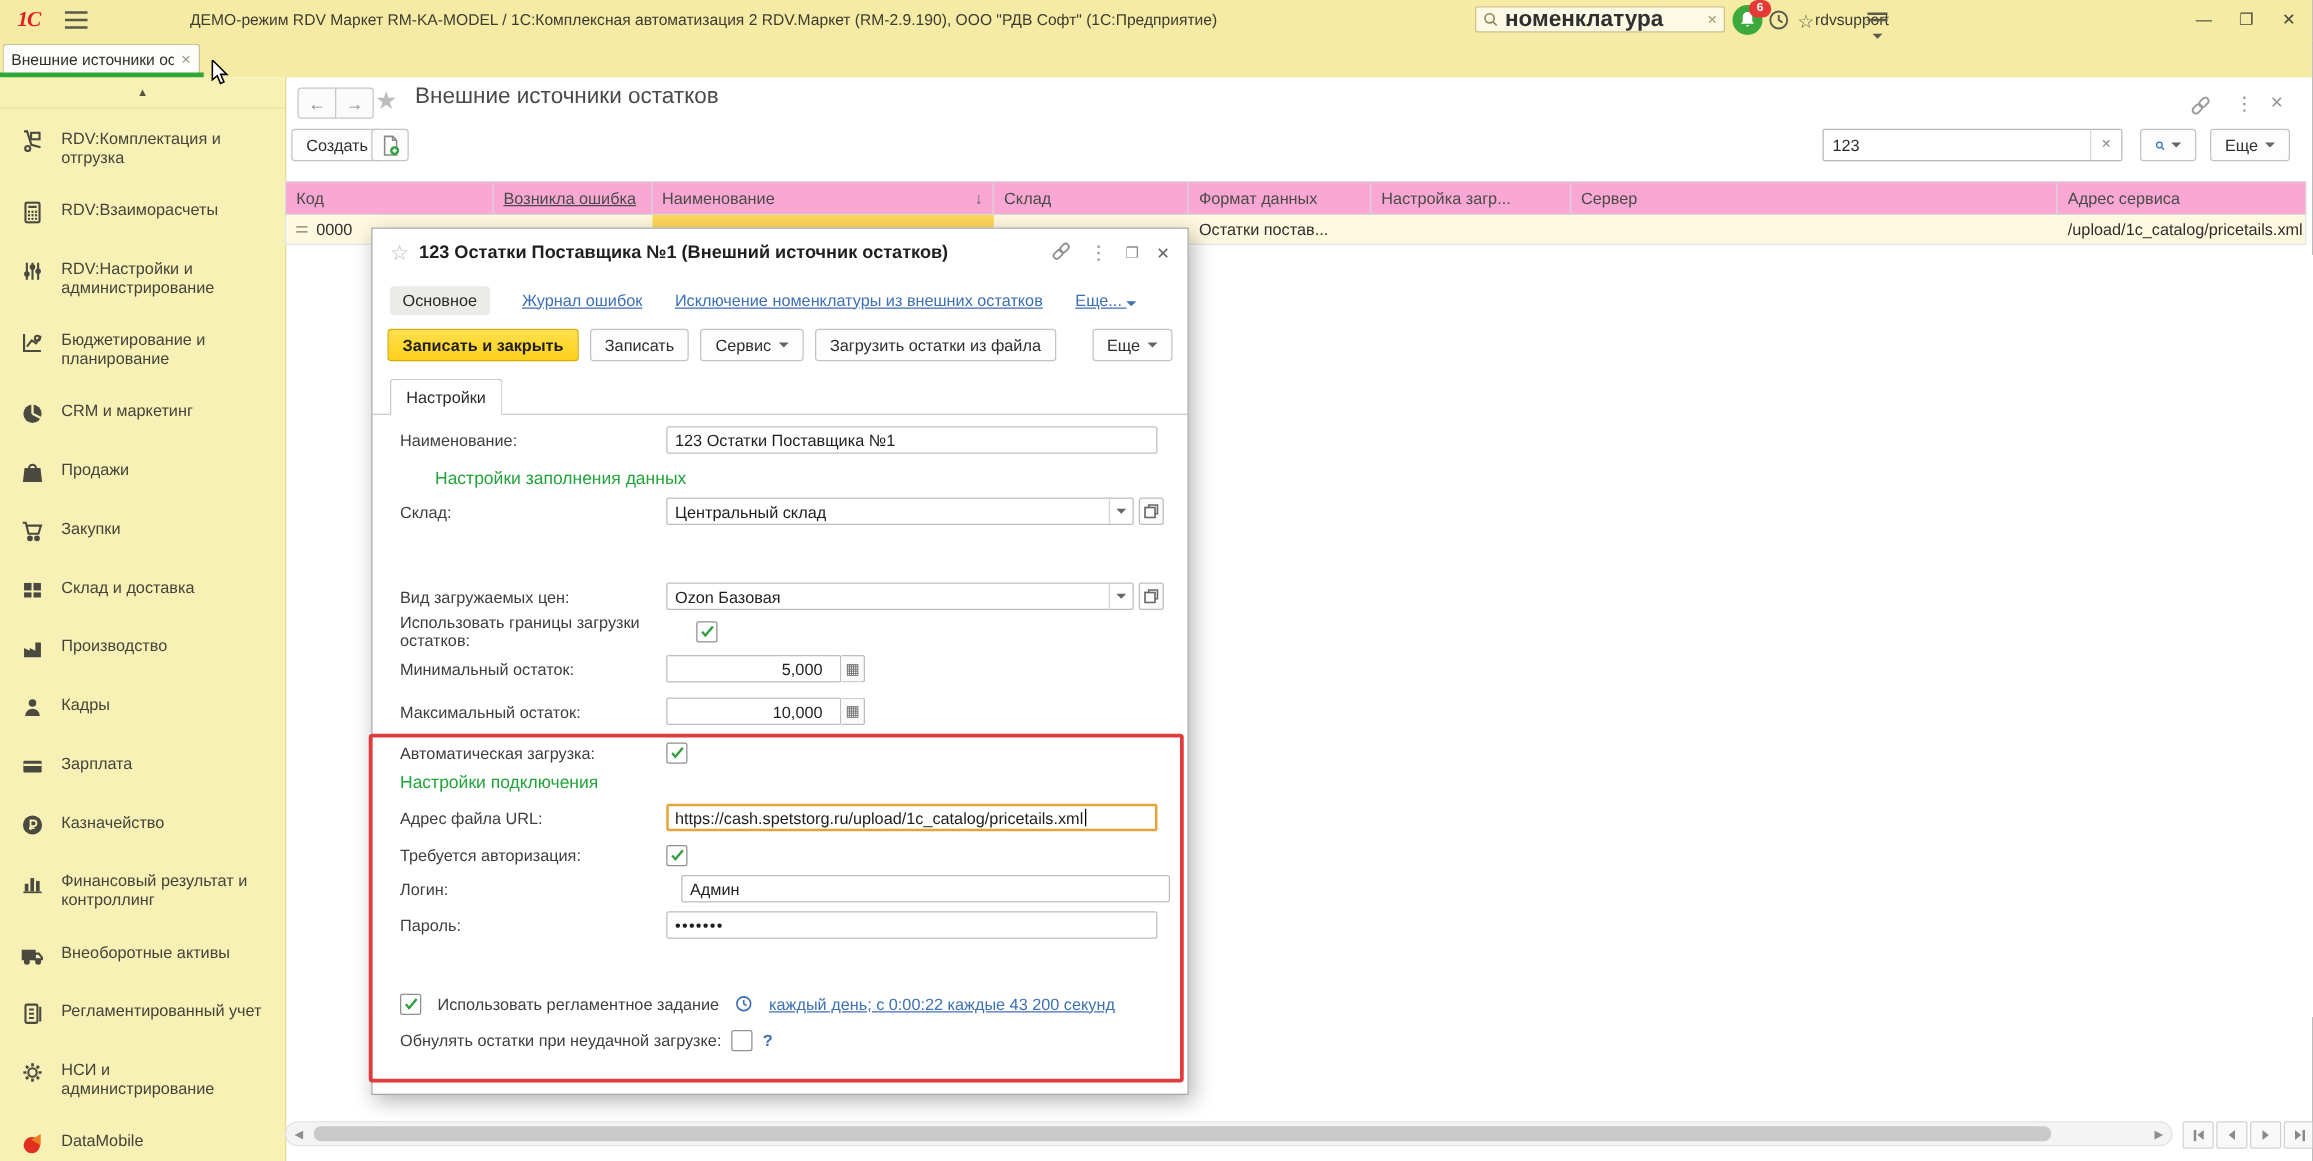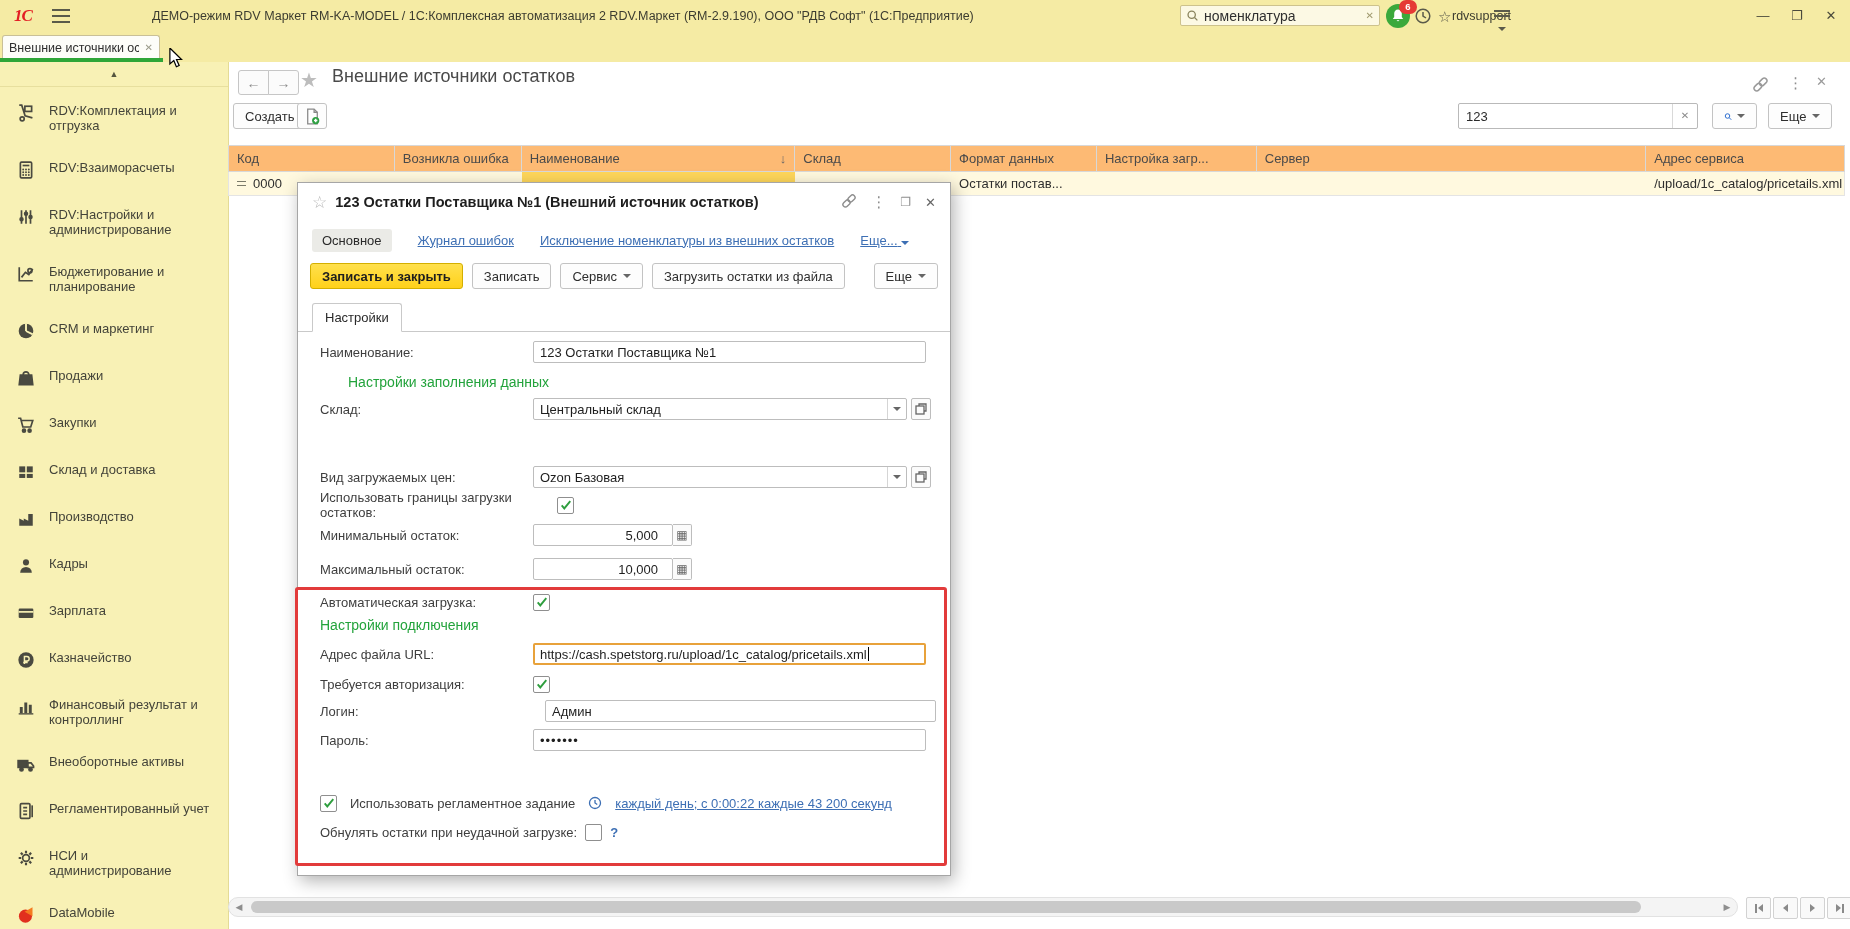--- a/index.html
+++ b/index.html
@@ -6,21 +6,21 @@
   body{font-family:"Liberation Sans",sans-serif;font-size:13px;color:#333;}
   .screen{position:relative;width:1850px;height:929px;background:#fff;overflow:hidden;}
 
   
   .titlebar{position:absolute;left:0;top:0;width:1850px;height:32px;background:#F5EBA4;border-bottom:1px solid #E6DA8E;}
   .logo1c{position:absolute;left:14px;top:6px;font-family:"Liberation Serif",serif;font-weight:bold;font-style:italic;font-size:17px;color:#E31E24;letter-spacing:-1px;}
   .burger{position:absolute;left:52px;top:9px;width:18px;height:14px;display:flex;flex-direction:column;justify-content:space-between;cursor:pointer;}
   .burger i{display:block;height:2px;background:#5A5A4A;}
   .win-title{position:absolute;left:152px;top:9px;font-size:12.5px;color:#3C3C30;white-space:nowrap;}
   .tb-search{position:absolute;left:1180px;top:5px;width:200px;height:21px;background:#FCF9E4;border:1px solid #CDC28D;border-radius:2px;display:flex;align-items:center;padding:0 5px;gap:5px;box-sizing:border-box;}
-  .tb-search .q{color:#2F2F2F;font-size:14px;flex:1;}
+  .tb-search .q{color:#2F2F2F;font-size:18px;flex:1;font-weight:bold;}
   .tb-search .clr{color:#A09A6F;font-size:10px;cursor:pointer;}
   .bell{position:absolute;left:1386px;top:4px;width:24px;height:24px;border-radius:50%;background:#3BA93B;cursor:pointer;}
   .bell svg{position:absolute;left:4px;top:4px;}
   .badge{position:absolute;left:13px;top:-4px;min-width:14px;height:14px;border-radius:8px;background:#E53935;color:#fff;font-size:9.5px;font-weight:bold;text-align:center;line-height:14px;padding:0 2px;}
   .tb-ico{position:absolute;top:7px;color:#5A5A4A;cursor:pointer;}
   .user-name{position:absolute;left:1452px;top:9px;font-size:12.5px;color:#3C3C30;cursor:pointer;}
   .winctl{position:absolute;top:6px;width:22px;height:20px;text-align:center;line-height:20px;color:#4A4A3C;font-size:13px;cursor:pointer;}
 
   
   .tabbar{position:absolute;left:0;top:32px;width:1850px;height:30px;background:#F5EBA4;}
@@ -53,21 +53,21 @@
   .toolbar-newico{position:absolute;left:297px;top:103px;width:30px;padding:0;}
   .list-search{position:absolute;left:1458px;top:103px;width:240px;height:26px;border:1px solid #B9B9B9;border-radius:2px;display:flex;align-items:center;box-sizing:border-box;background:#fff;}
   .list-search .q{flex:1;padding:0 7px;color:#2A2A2A;}
   .list-search .clr{width:24px;text-align:center;color:#8A8A8A;font-size:10px;border-left:1px solid #D9D9D9;cursor:pointer;align-self:stretch;line-height:24px;}
   .search-btn{position:absolute;left:1712px;top:103px;width:45px;gap:5px;}
   .more-btn{position:absolute;left:1768px;top:103px;gap:6px;}
   .caret{width:0;height:0;border-left:4px solid transparent;border-right:4px solid transparent;border-top:4px solid #666;display:inline-block;}
 
   
   .table{position:absolute;left:228px;top:145px;width:1617px;}
-  .thead{display:flex;height:27px;background:#fdba74;border:1px solid #D8D8D8;box-sizing:border-box;}
+  .thead{display:flex;height:27px;background:#f9a8d4;border:1px solid #D8D8D8;box-sizing:border-box;}
   .th{display:flex;align-items:center;padding:0 8px;color:#4A4A4A;border-right:1px solid #D8D8D8;box-sizing:border-box;overflow:hidden;white-space:nowrap;cursor:pointer;}
   .th:last-child{border-right:none;}
   .th .sort{margin-left:auto;color:#666;}
   .trow{display:flex;height:24px;border:1px solid #E4E4E4;border-top:none;box-sizing:border-box;background:#FFF9DF;cursor:pointer;}
   .td{display:flex;align-items:center;padding:0 8px;color:#2E2E2E;box-sizing:border-box;overflow:hidden;white-space:nowrap;}
   .td.sel{background:#FFD75A;}
   .row-marker{display:inline-block;width:9px;height:3px;border-top:1px solid #7A7A6A;border-bottom:1px solid #7A7A6A;margin-right:7px;}
 
   
   .hscroll{position:absolute;left:228px;top:897px;width:1510px;height:20px;background:#F4F4F4;border:1px solid #E2E2E2;border-radius:10px;box-sizing:border-box;display:flex;align-items:center;}
@@ -385,21 +385,21 @@
   <button class="btn more-btn">
     <span>Еще</span>
       <span class="caret"></span>
   </button>
 
   <div class="table">
     <div class="thead" id="table-head">
         <div class="th" style="width: 166px;">
           <span>Код</span>
         </div>
-        <div class="th" style="width: 127px;">
+        <div class="th" style="width: 127px; text-decoration: underline;">
           <span>Возникла ошибка</span>
         </div>
         <div class="th" style="width: 274px;">
           <span>Наименование</span>
           <span class="sort">↓</span>
         </div>
         <div class="th" style="width: 156px;">
           <span>Склад</span>
         </div>
         <div class="th" style="width: 146px;">

